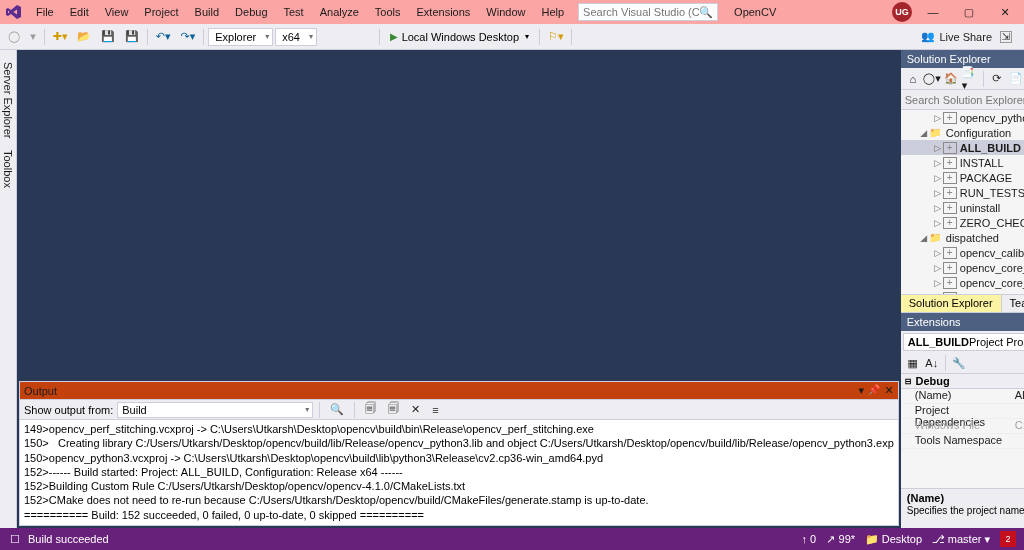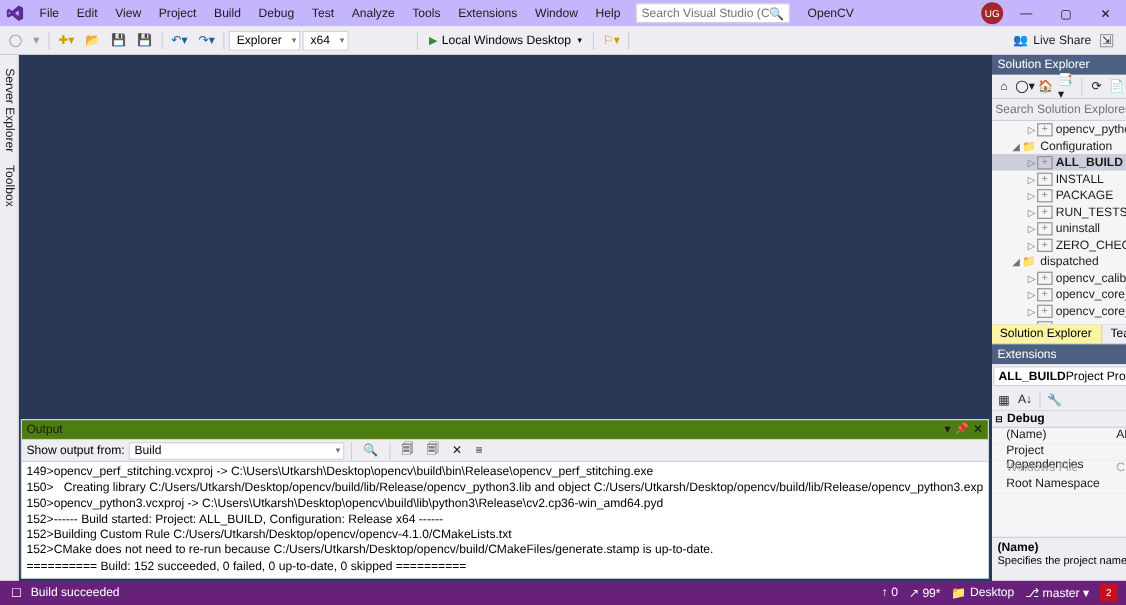--- a/index.html
+++ b/index.html
@@ -1,42 +1,42 @@
 <!DOCTYPE html>
 <html><head>
 <meta charset="utf-8">
 <style>
 *{box-sizing:border-box;margin:0;padding:0;font-family:"Segoe UI",Arial,sans-serif;font-size:11px;user-select:none}
 body{width:1024px;height:550px;background:#eeeef2;overflow:hidden;display:flex;flex-direction:column}
-.menubar{height:24px;background:#c4b5fd;display:flex;align-items:center;padding:0 4px;gap:0}
+.menubar{height:24px;background:#fca5a5;display:flex;align-items:center;padding:0 4px;gap:0}
 .vs-logo{width:20px;height:20px;display:flex;align-items:center;justify-content:center;margin-right:4px}
 .vs-logo svg{width:16px;height:16px}
 .menu-item{padding:3px 8px;color:#1b1b1b;cursor:default}
 .search-box{margin-left:6px;width:140px;height:18px;background:#fff;border:1px solid #cccedb;display:flex;align-items:center;padding:0 4px}
 .search-box input{border:none;outline:none;width:100%;font-size:11px;color:#999}
 .search-icon{color:#717171;font-size:11px}
 .app-label{margin-left:16px;color:#1b1b1b}
 .title-right{margin-left:auto;display:flex;align-items:center;gap:6px}
-.user-badge{width:20px;height:20px;border-radius:50%;background:#a4262c;color:#fff;display:flex;align-items:center;justify-content:center;font-size:9px;font-weight:400}
+.user-badge{width:20px;height:20px;border-radius:50%;background:#a4262c;color:#fff;display:flex;align-items:center;justify-content:center;font-size:9px;font-weight:700}
 .win-btn{width:30px;height:20px;display:flex;align-items:center;justify-content:center;color:#1b1b1b}
 .toolbar{height:26px;background:#eeeef2;display:flex;align-items:center;padding:0 4px;gap:2px;border-bottom:1px solid #cccedb}
 .tb-btn{padding:2px 4px;display:flex;align-items:center;color:#1b1b1b}
 .tb-sep{width:1px;height:16px;background:#cccedb;margin:0 2px}
 .tb-sel{height:18px;border:1px solid #cccedb;background:#fff;padding:0 16px 0 6px;display:flex;align-items:center;position:relative;font-size:11px}
 .tb-sel::after{content:"▾";position:absolute;right:3px;font-size:8px;color:#717171}
 .play-btn{display:flex;align-items:center;gap:4px;padding:2px 6px}
 .play-btn .play{color:#388a34;font-size:10px}
 .liveshare{margin-left:auto;display:flex;align-items:center;gap:4px;color:#1b1b1b;padding:0 8px}
 .main{flex:1;display:flex;overflow:hidden}
 .left-rail{width:20px;background:#eeeef2;border-right:1px solid #cccedb;display:flex;flex-direction:column;padding-top:6px}
 .rail-tab{writing-mode:vertical-rl;text-orientation:mixed;padding:6px 2px;color:#1b1b1b;font-size:11px}
 .editor{flex:1;background:#293955;display:flex;flex-direction:column;position:relative}
 .editor-space{flex:1}
 .output-panel{height:145px;background:#f5f5f5;border:1px solid #cccedb;display:flex;flex-direction:column;margin:0 2px 2px 2px}
-.output-title{height:18px;background:#4d7c0f;border-bottom:1px solid #cccedb;display:flex;align-items:center;padding:0 4px}
+.output-title{height:18px;background:#c2410c;border-bottom:1px solid #cccedb;display:flex;align-items:center;padding:0 4px}
 .output-title-txt{color:#1b1b1b}
 .output-title-right{margin-left:auto;display:flex;gap:4px;color:#1b1b1b}
 .pin{font-size:10px}
 .output-toolbar{height:20px;background:#eeeef2;display:flex;align-items:center;padding:0 4px;gap:4px;border-bottom:1px solid #cccedb}
 .out-sel{height:16px;width:196px;border:1px solid #cccedb;background:#fff;padding:0 14px 0 4px;position:relative;display:flex;align-items:center;font-size:11px}
 .out-sel::after{content:"▾";position:absolute;right:3px;font-size:8px;color:#717171}
 .output-body{flex:1;background:#fff;overflow:auto;padding:2px 4px;font-family:Consolas,monospace;font-size:10px;color:#000;white-space:pre}
 .output-body div{line-height:1.3}
 .right-col{width:234px;display:flex;flex-direction:column;background:#eeeef2}
 .panel-header{height:18px;background:#4d6082;color:#fff;display:flex;align-items:center;padding:0 6px;font-size:11px}
@@ -283,21 +283,21 @@
             </div>
             <div class="prop-row">
               <div class="prop-name">Project Dependencies</div>
               <div class="prop-val"></div>
             </div>
             <div class="prop-row">
               <div class="prop-name dis">Windows File</div>
               <div class="prop-val dis">C:\Users\Utkarsh\Desktop\opencv</div>
             </div>
             <div class="prop-row">
-              <div class="prop-name">Root Namespace</div>
+              <div class="prop-name">Tools Namespace</div>
               <div class="prop-val"></div>
             </div>
           </div>
       </div>
       <div class="props-desc">
         <b>(Name)</b><br>
         <span style="font-size:10px">Specifies the project name.</span>
       </div>
     </div>
   </div>

